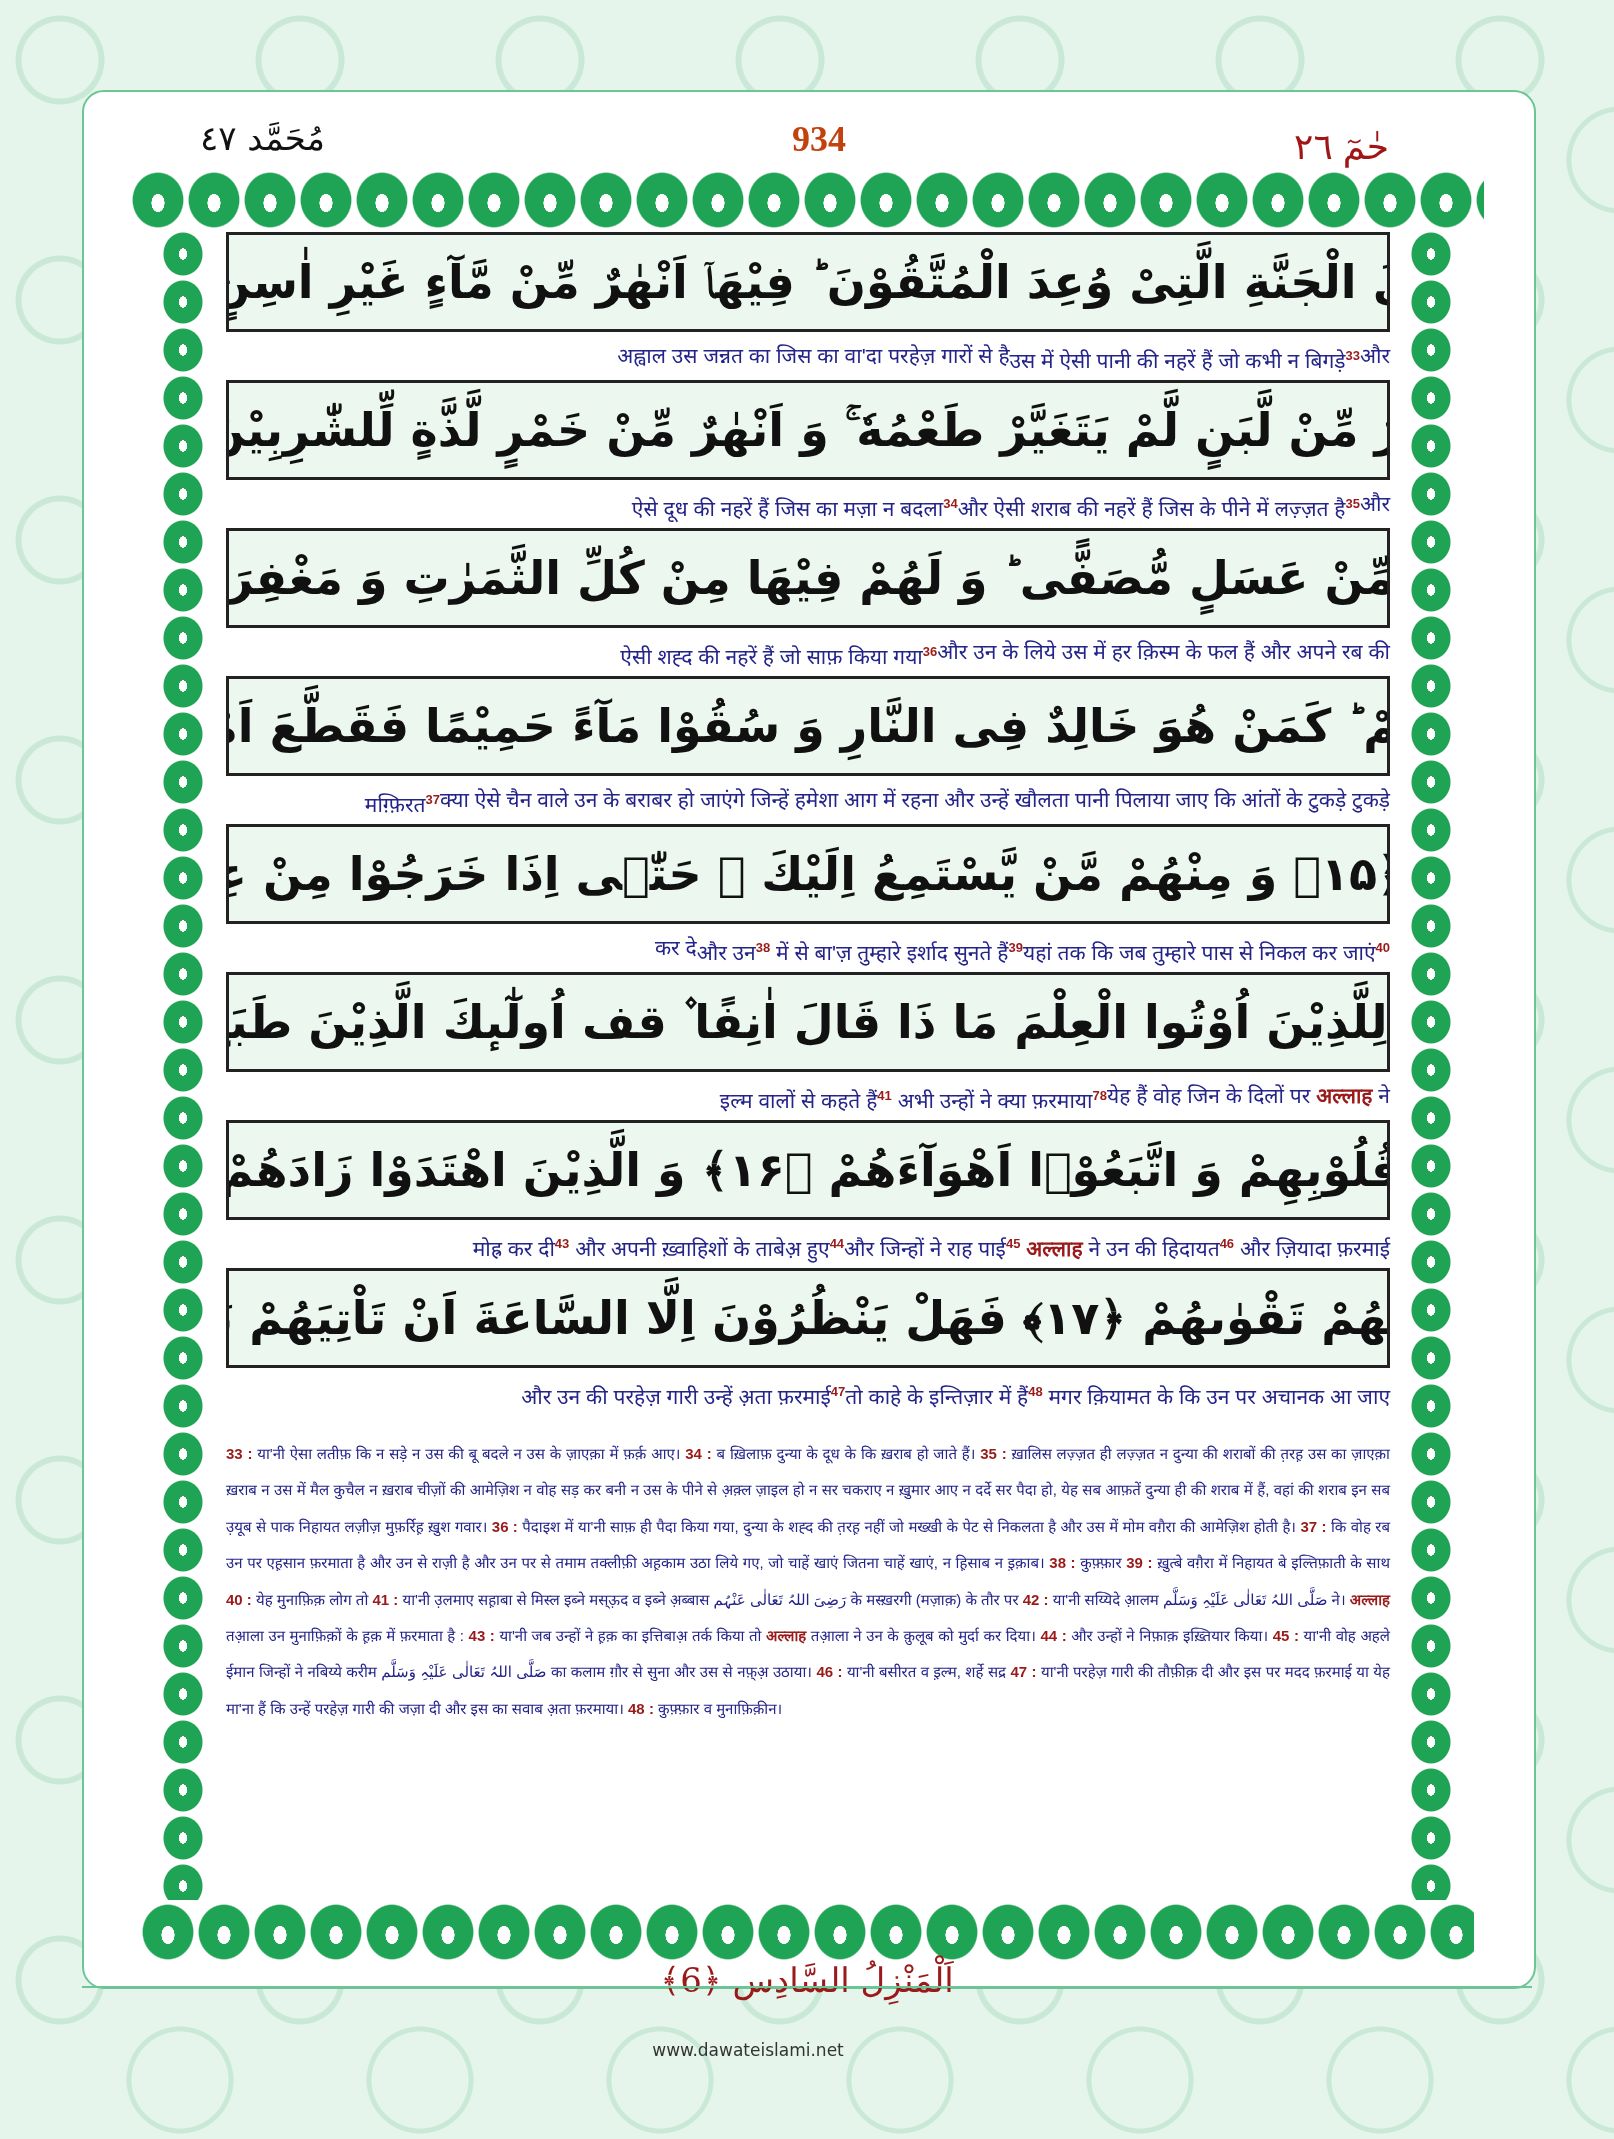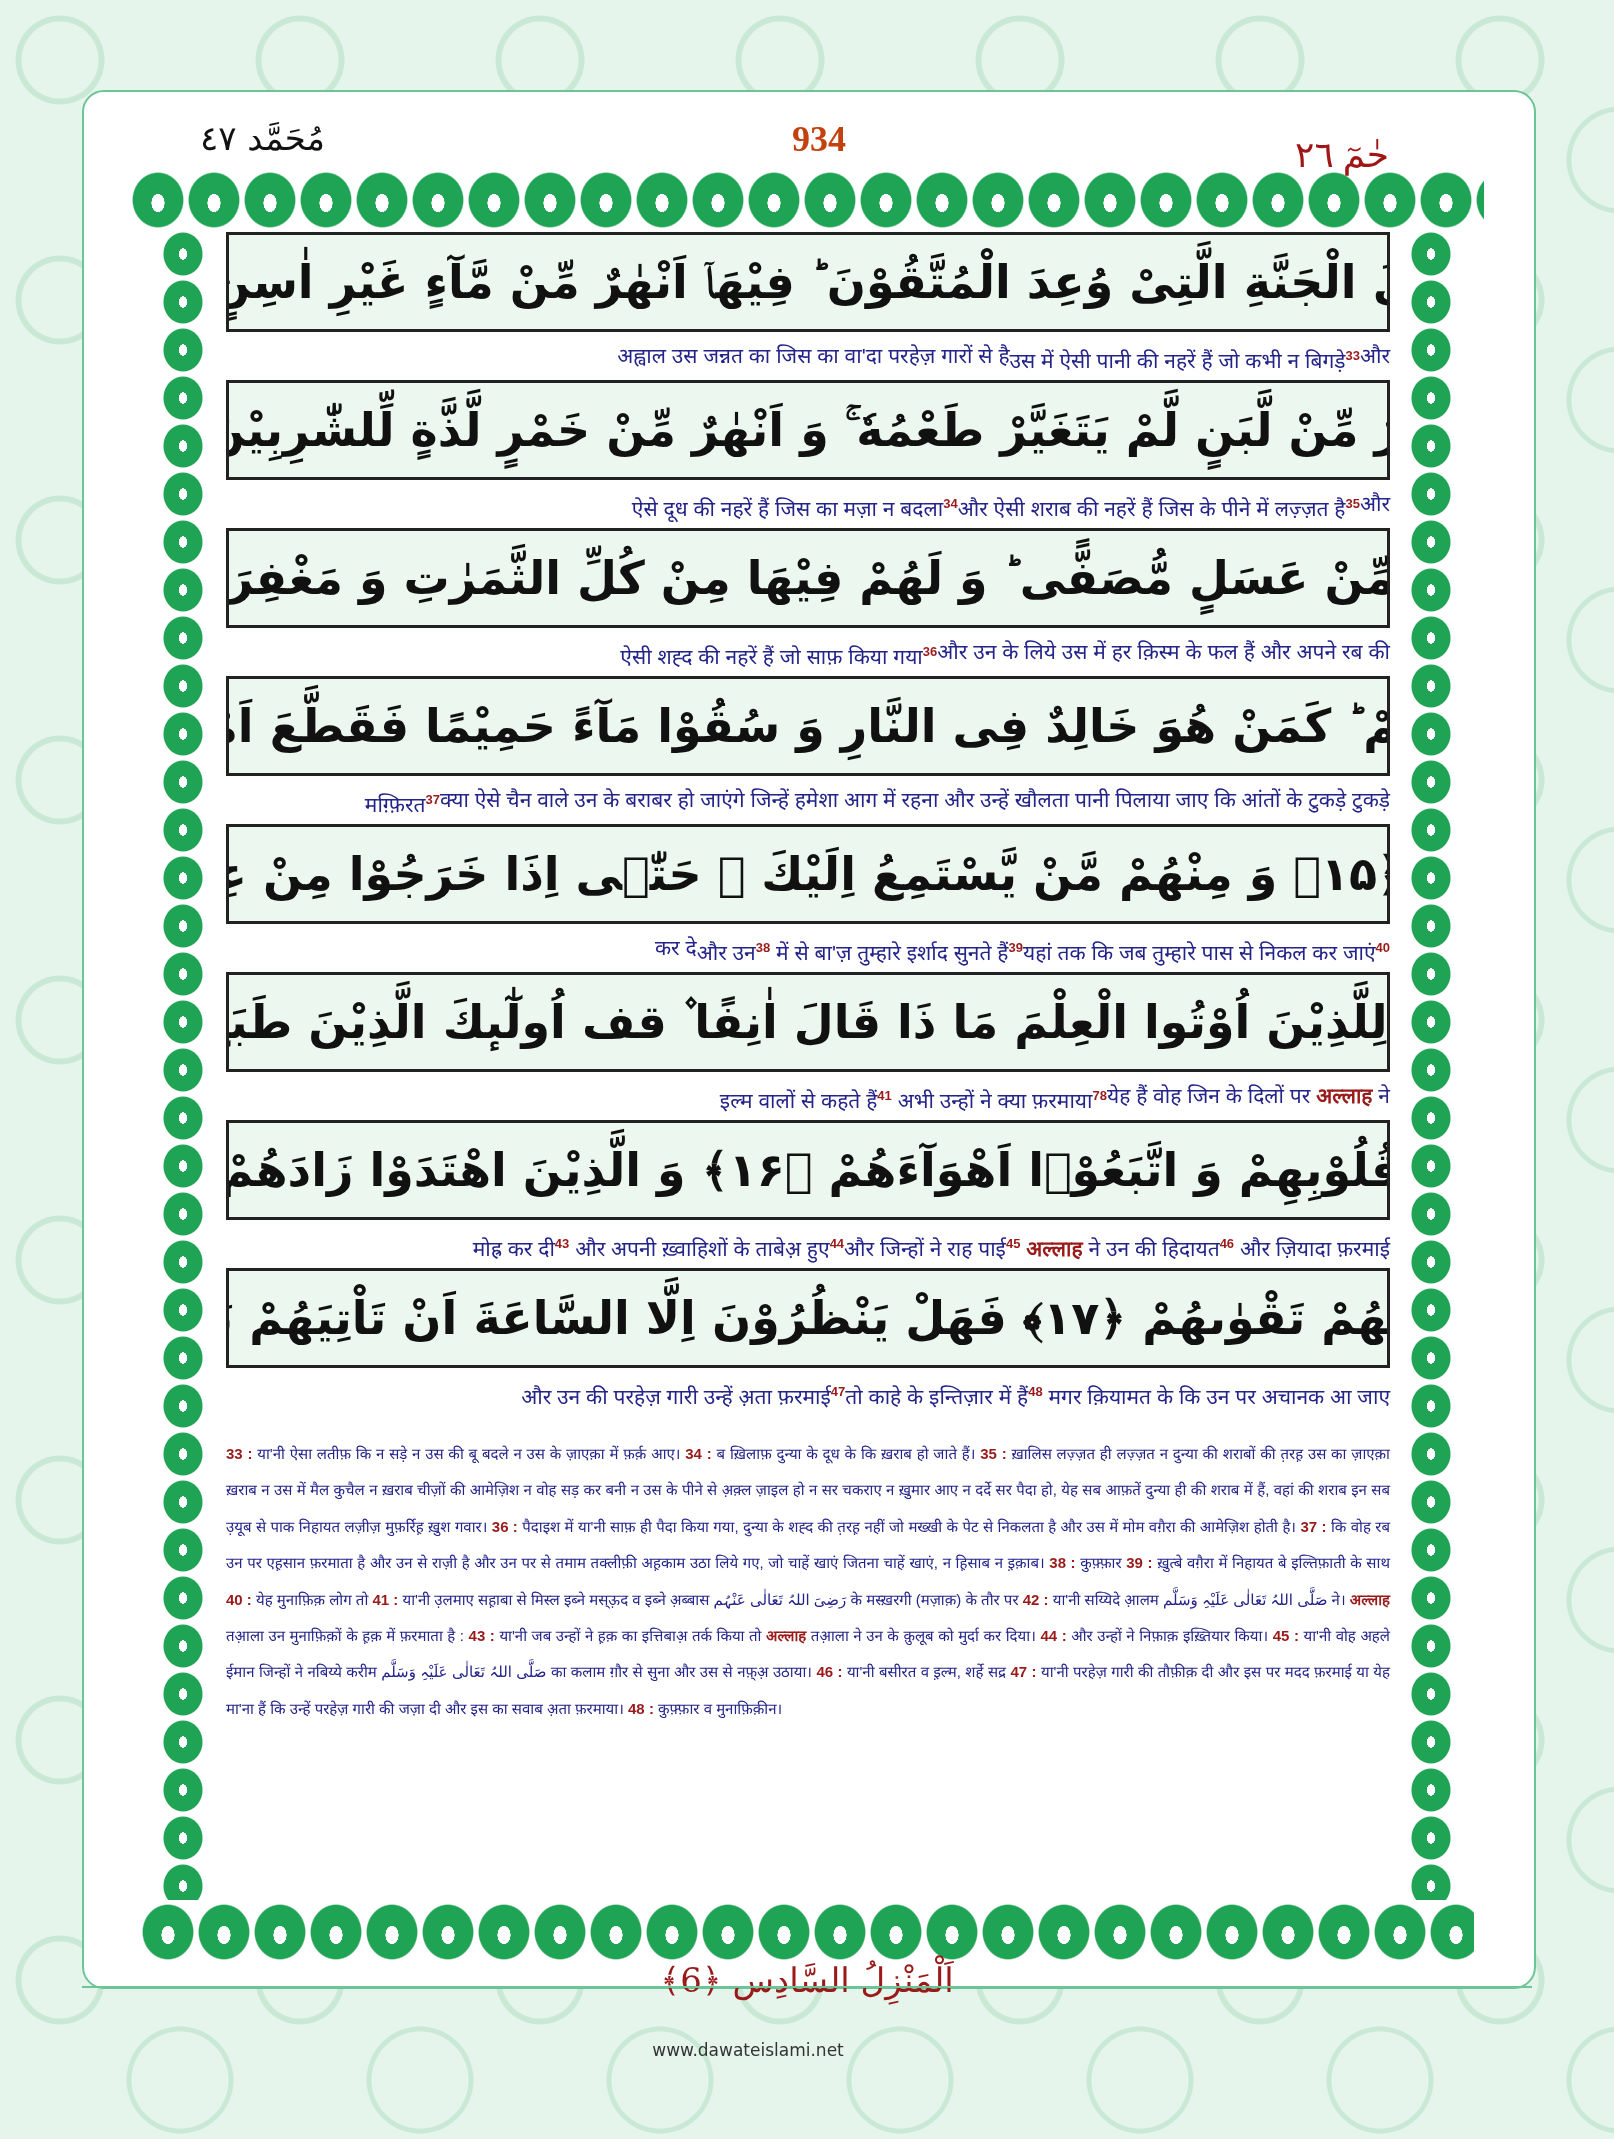--- a/index.html
+++ b/index.html
@@ -16,21 +16,21 @@
     background-size:240px 240px;
     opacity:0.9;
   }
   .page {
     position:absolute; left:82px; top:90px; width:1450px; height:1895px;
     background:#ffffff; border:2px solid #6cc596; border-radius:22px;
   }
   .hdr { position:absolute; top:118px; left:0; width:1614px; height:50px; }
   .hdr-left { position:absolute; left:200px; top:0; font-family:"DejaVu Serif", serif; font-size:34px; color:#111; direction:rtl; }
   .hdr-center { position:absolute; left:12px; width:1614px; text-align:center; top:0; font-family:"Liberation Serif", serif; font-weight:bold; font-size:36px; color:#c2410c; }
-  .hdr-right { position:absolute; right:225px; top:16px; font-family:Liberation Serif, serif; font-size:36px; color:#a01515; direction:rtl; }
+  .hdr-right { position:absolute; right:225px; top:8px; font-family:Liberation Sans, sans-serif; font-size:36px; color:#a01515; direction:rtl; }
 
   .border-top, .border-bottom {
     position:absolute; left:130px; width:1354px; height:60px;
     background:
       radial-gradient(ellipse 16px 22px at 50% 55%, #ffffff 40%, transparent 42%),
       radial-gradient(ellipse 26px 28px at 50% 50%, #1fa355 95%, transparent 100%);
     background-size:56px 60px;
   }
   .border-top { top:170px; }
   .border-bottom { top:1902px; left:140px; width:1334px; }

